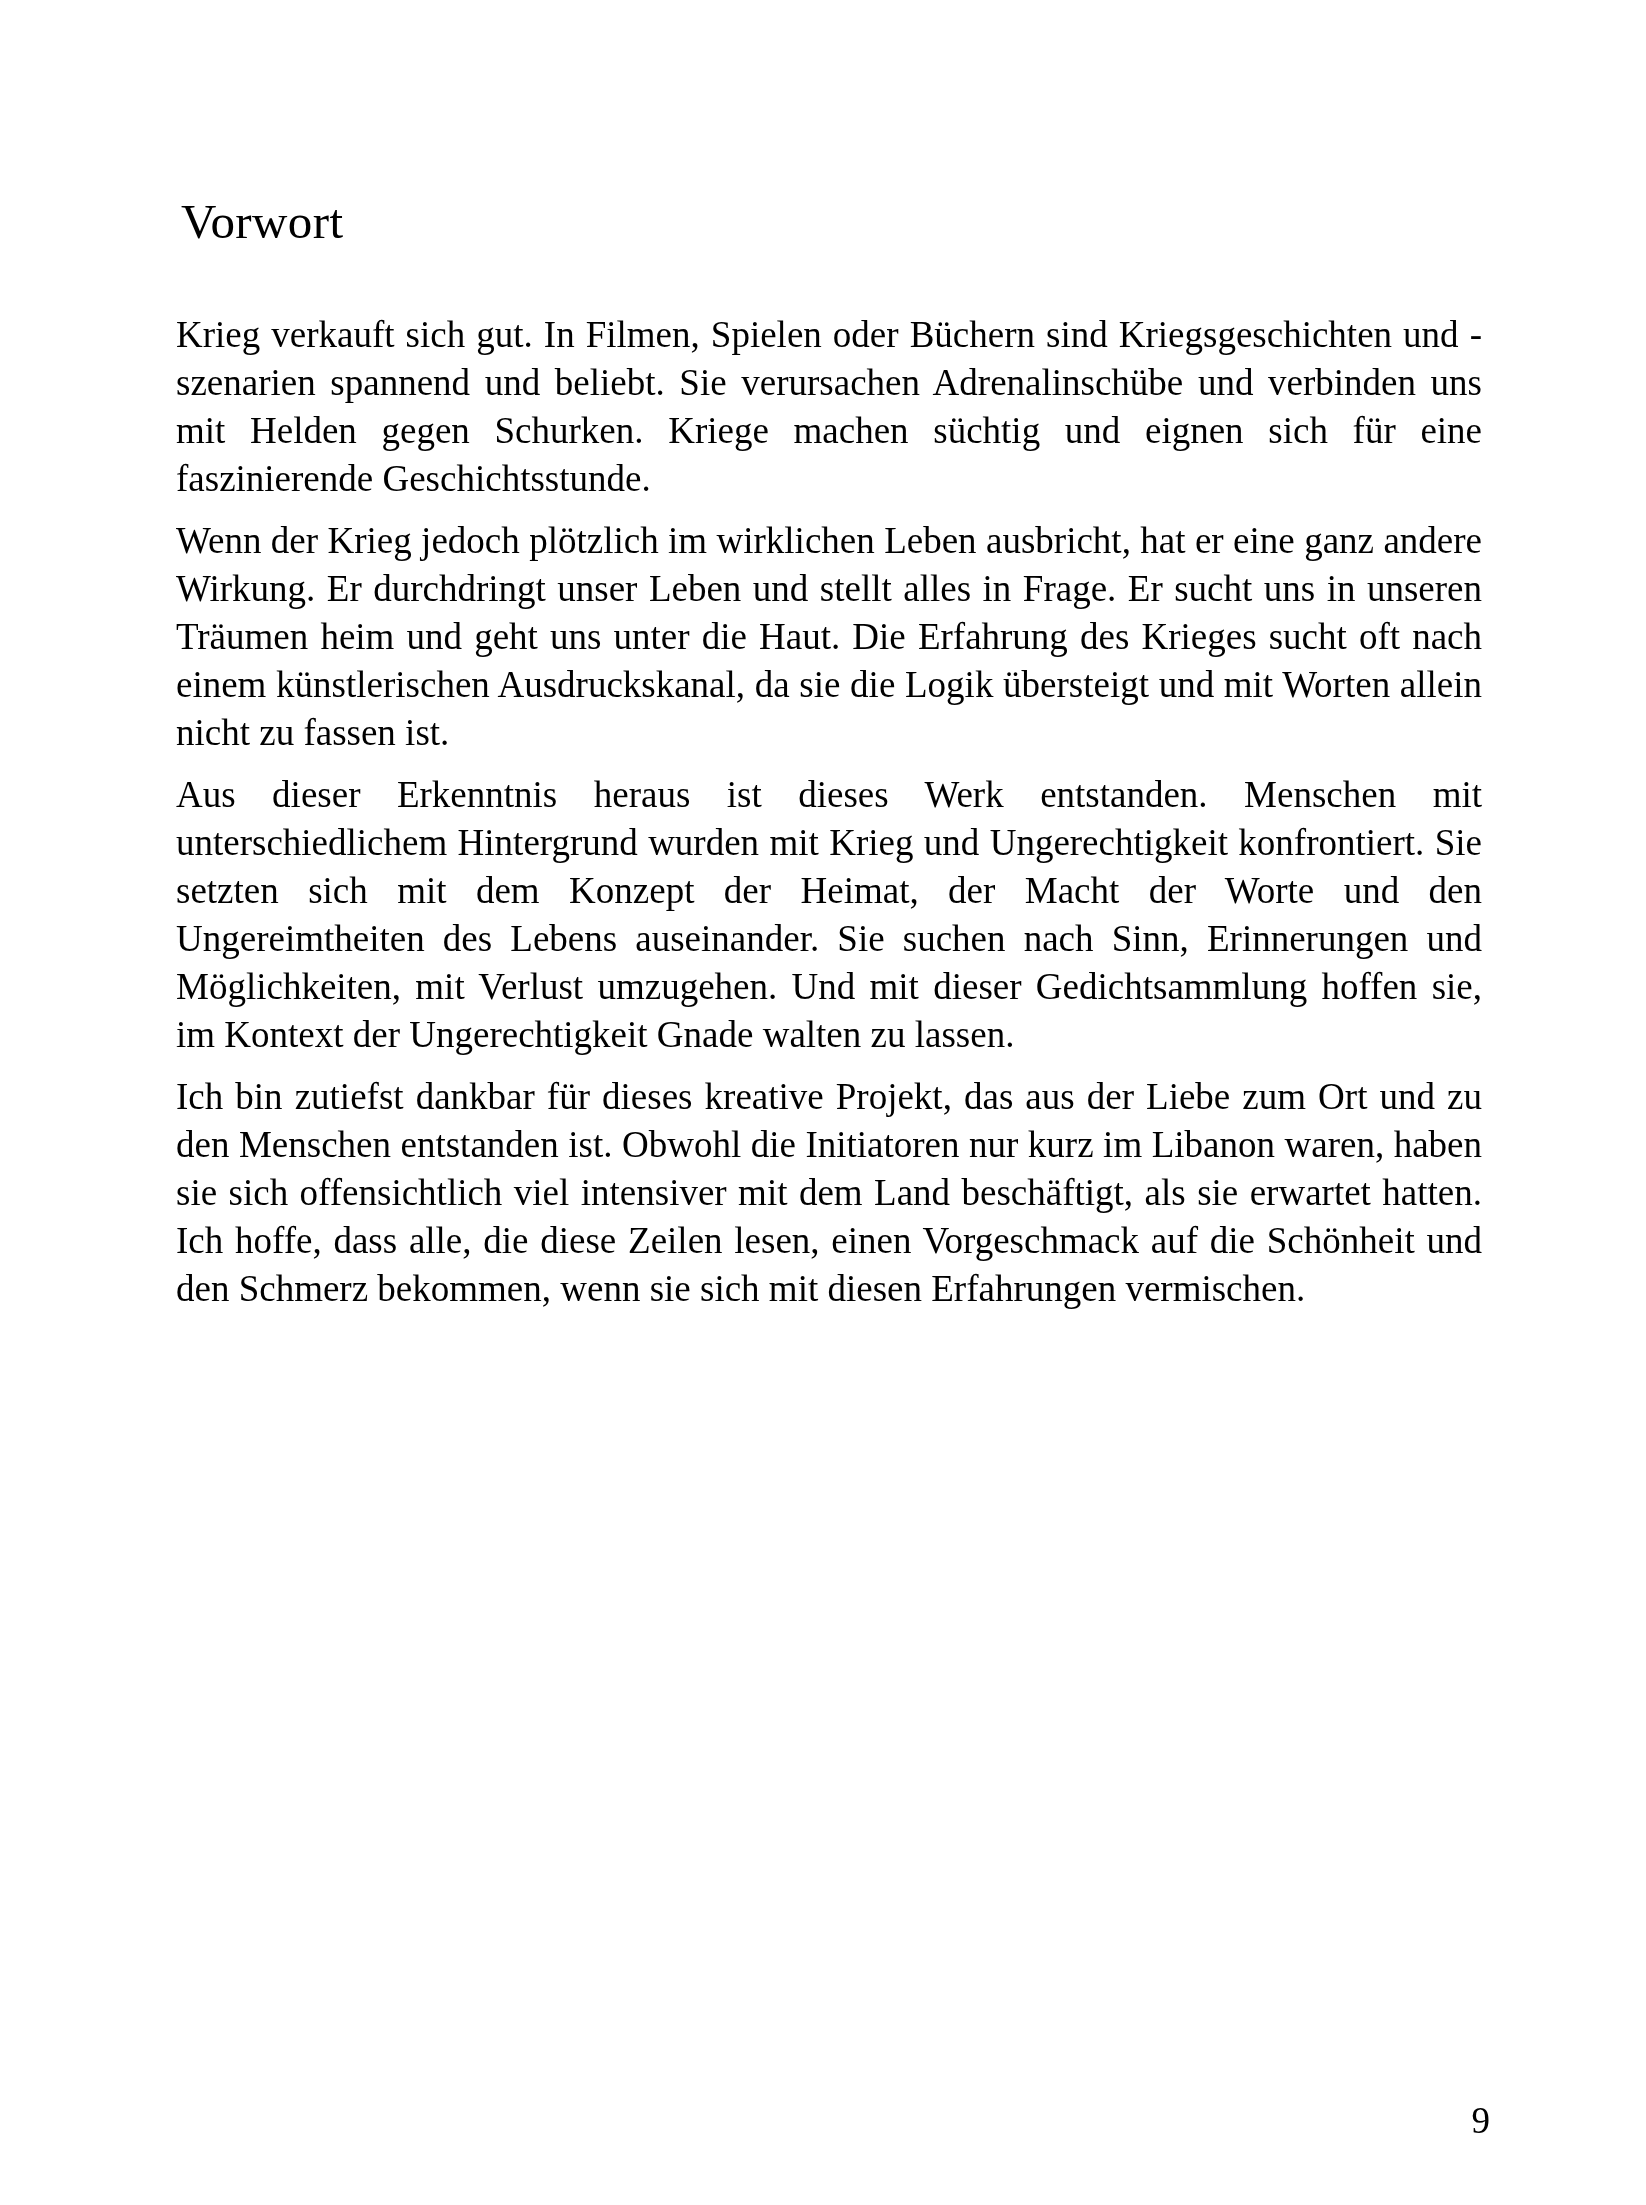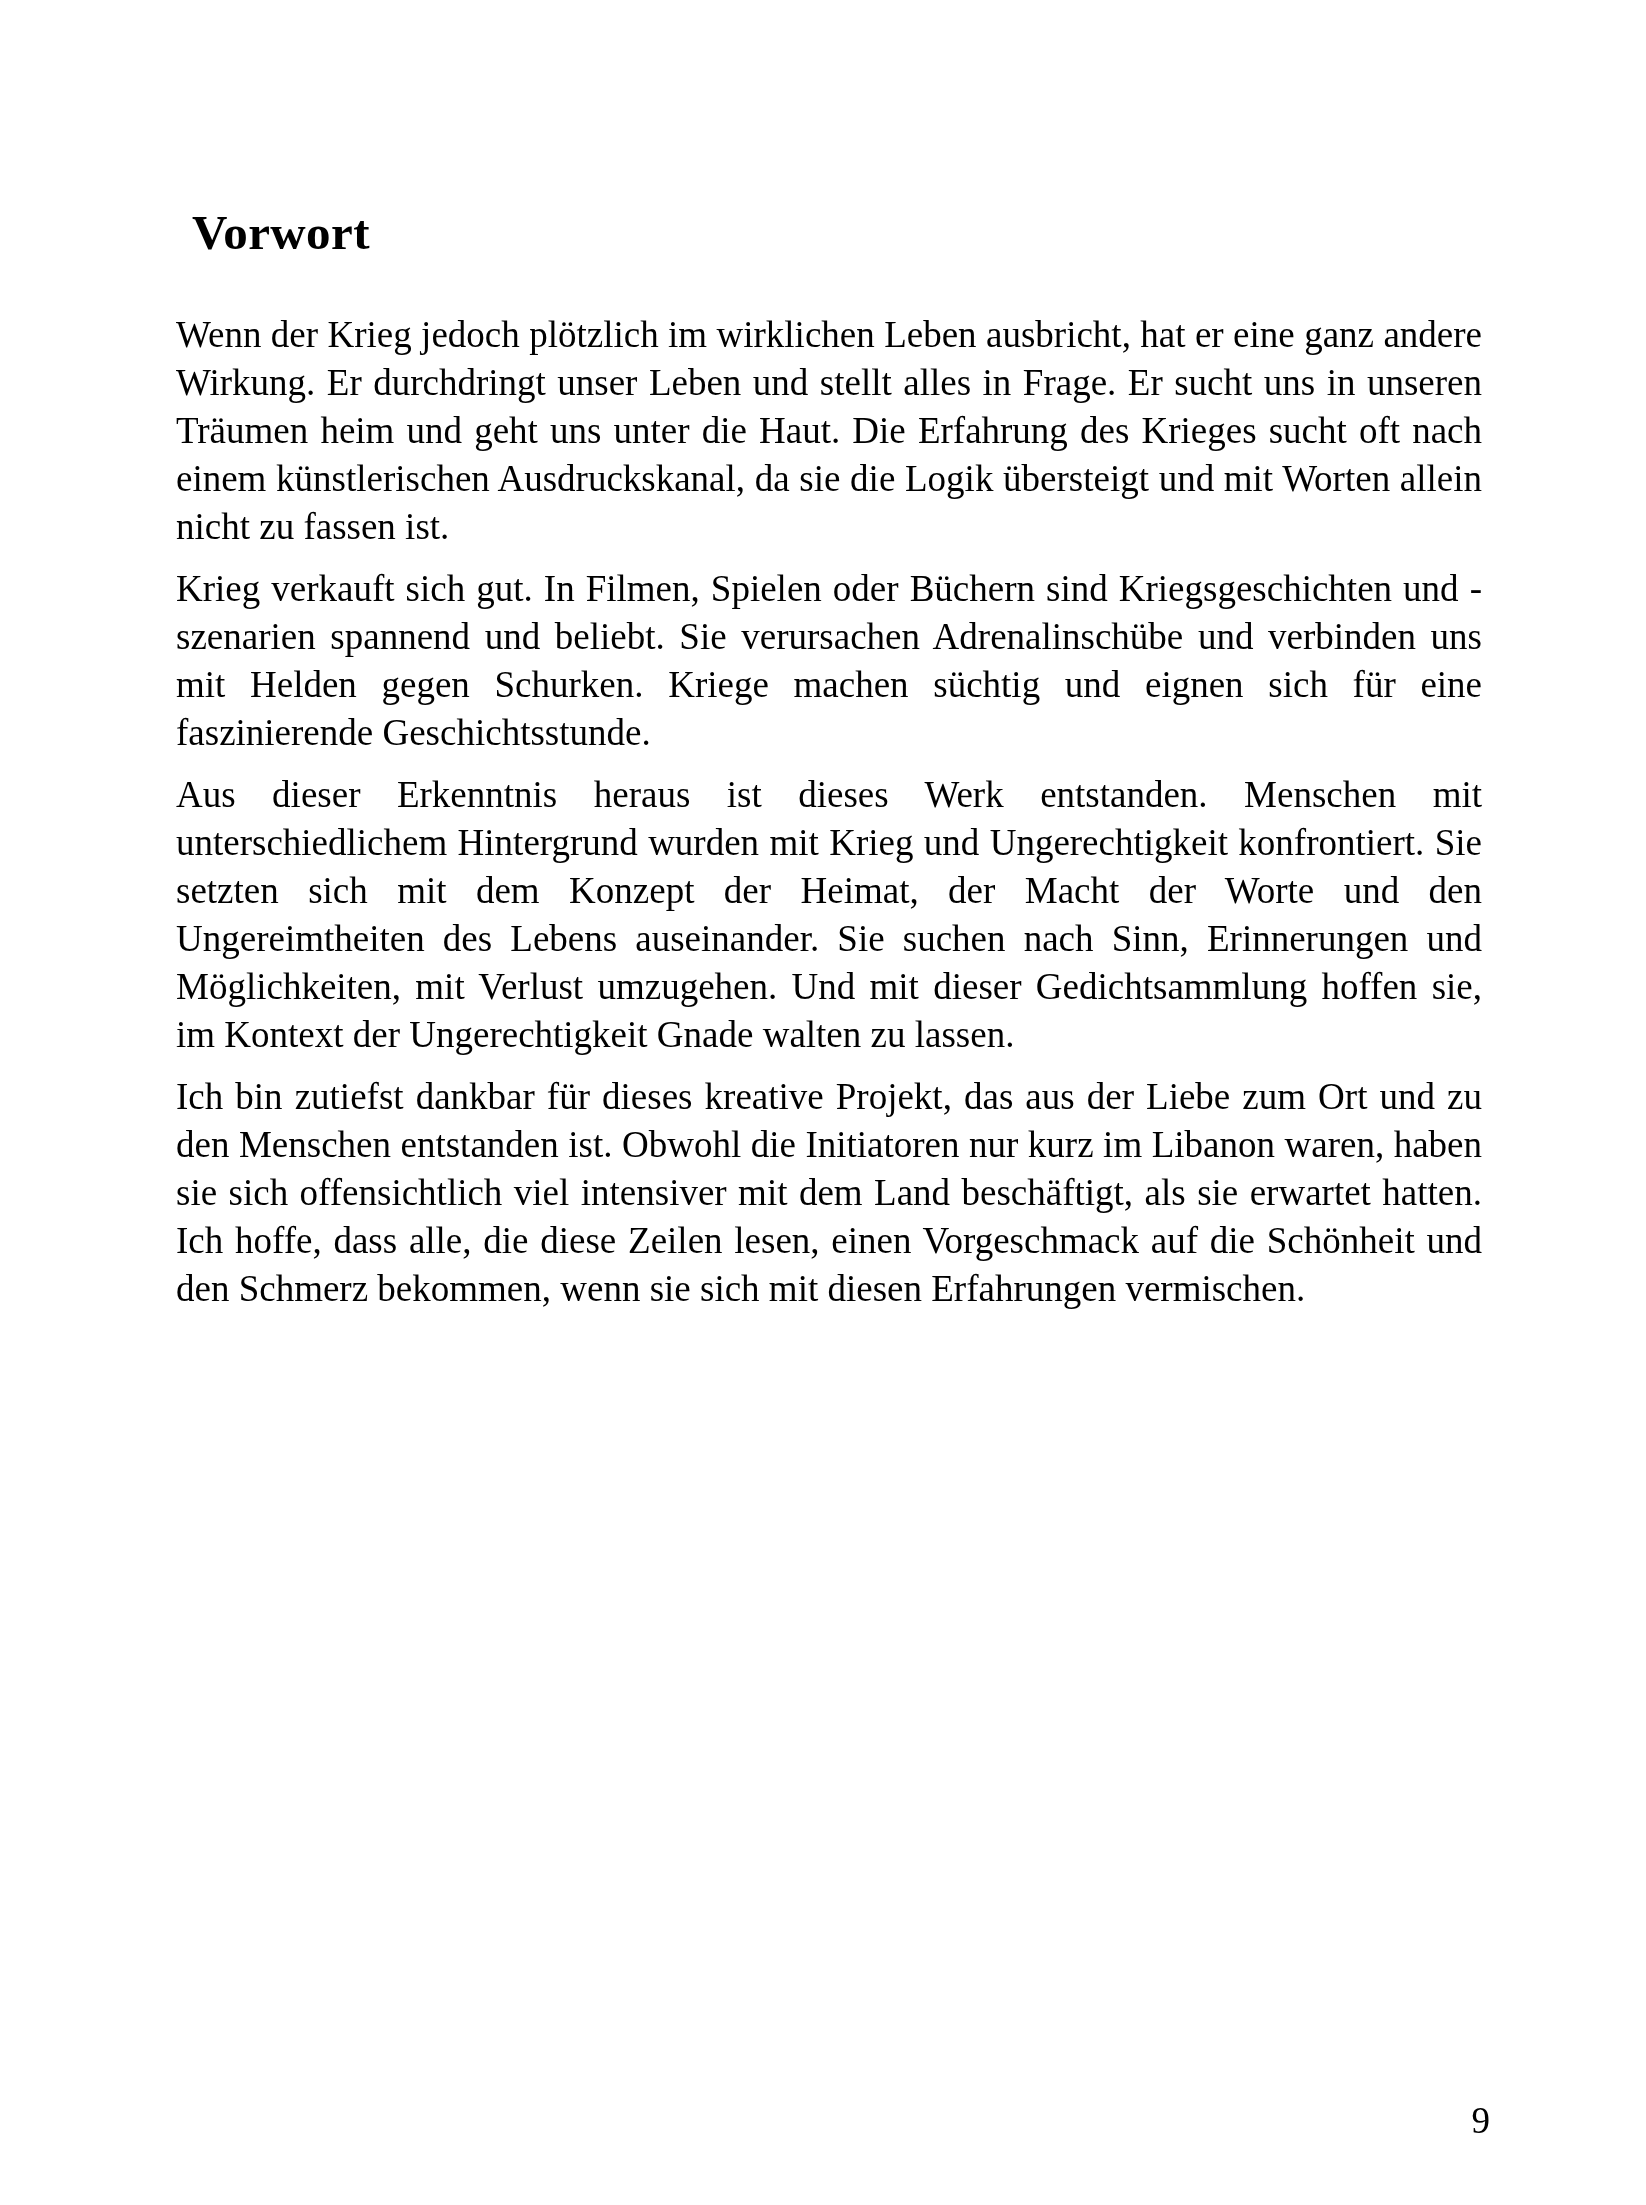--- a/index.html
+++ b/index.html
@@ -19,23 +19,23 @@
       position: absolute;
       left: 0; top: 0;
       width: 1646px;
       height: 2293px;
       background: #ffffff;
     }
     .title {
       position: absolute;
       left: 176px;
       top: 190px;
-      margin: 16px;
+      margin: 5px;
       font-size: 49px;
-      font-weight: bold;
+      font-weight: normal;
       letter-spacing: 0.4px;
       line-height: 1.1;
     }
     .body-text {
       position: absolute;
       left: 176px;
       top: 311px;
       width: 1306px;
     }
     .para {
@@ -60,21 +60,21 @@
       line-height: 48px;
     }
   </style>
 </head>
 <body>
 
 <div class="page">
   <h1 class="title">Vorwort</h1>
 
   <div class="body-text">
+    <p class="para">Krieg verkauft sich gut. In Filmen, Spielen oder Büchern sind Kriegsge­schichten und -szenarien spannend und beliebt. Sie verursachen Adrena­linschübe und verbinden uns mit Helden gegen Schurken. Kriege machen süchtig und eignen sich für eine faszinierende Geschichtsstunde.</p>
     <p class="para">Wenn der Krieg jedoch plötzlich im wirklichen Leben ausbricht, hat er eine ganz andere Wirkung. Er durchdringt unser Leben und stellt alles in Frage. Er sucht uns in unseren Träumen heim und geht uns unter die Haut. Die Erfahrung des Krieges sucht oft nach einem künstlerischen Aus­druckskanal, da sie die Logik übersteigt und mit Worten allein nicht zu fassen ist.</p>
-    <p class="para">Krieg verkauft sich gut. In Filmen, Spielen oder Büchern sind Kriegsge­schichten und -szenarien spannend und beliebt. Sie verursachen Adrena­linschübe und verbinden uns mit Helden gegen Schurken. Kriege machen süchtig und eignen sich für eine faszinierende Geschichtsstunde.</p>
     <p class="para">Aus dieser Erkenntnis heraus ist dieses Werk entstanden. Menschen mit unterschiedlichem Hintergrund wurden mit Krieg und Ungerechtigkeit konfrontiert. Sie setzten sich mit dem Konzept der Heimat, der Macht der Worte und den Ungereimtheiten des Lebens auseinander. Sie suchen nach Sinn, Erinnerungen und Möglichkeiten, mit Verlust umzugehen.  Und mit dieser Gedichtsammlung hoffen sie, im Kontext der Ungerechtigkeit Gnade walten zu lassen.</p>
     <p class="para">Ich bin zutiefst dankbar für dieses kreative Projekt, das aus der Liebe zum Ort und zu den Menschen entstanden ist. Obwohl die Initiatoren nur kurz im Libanon waren, haben sie sich offensichtlich viel intensiver mit dem Land beschäftigt, als sie erwartet hatten. Ich hoffe, dass alle, die diese Zei­len lesen, einen Vorgeschmack auf die Schönheit und den Schmerz be­kommen, wenn sie sich mit diesen Erfahrungen vermischen.</p>
   </div>
 
   <div class="page-number">9</div>
 </div>
 
 
 </body></html>

